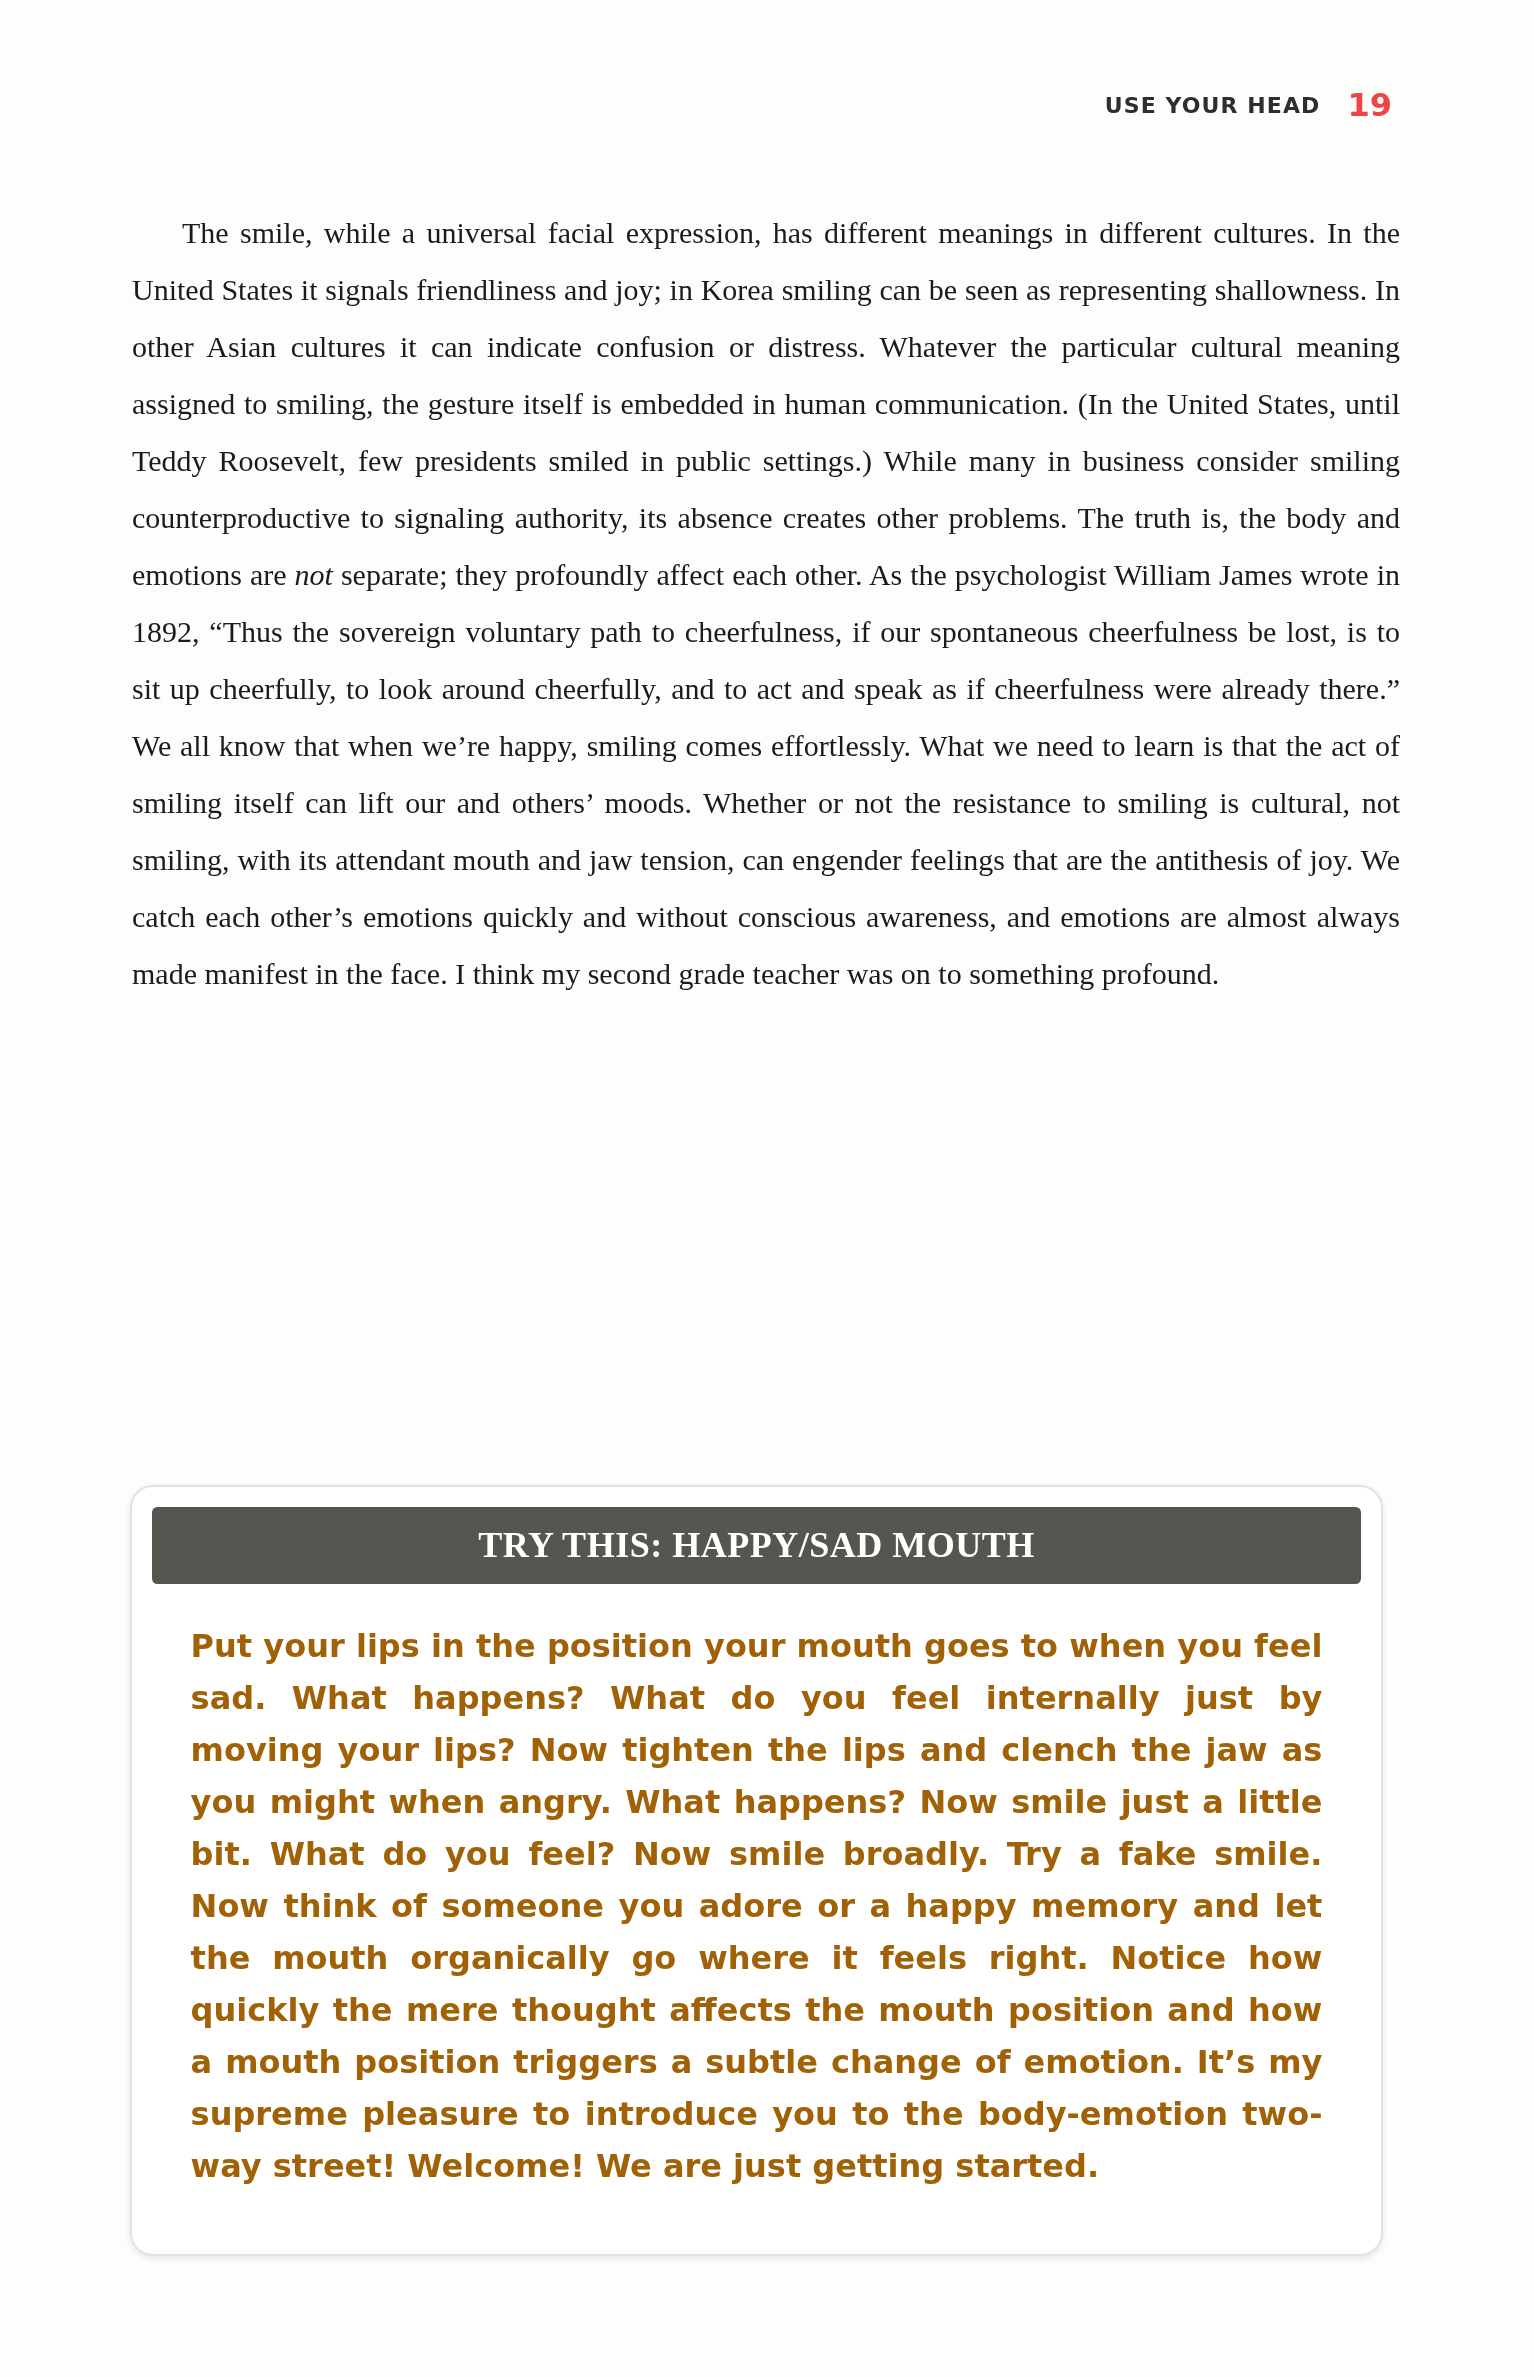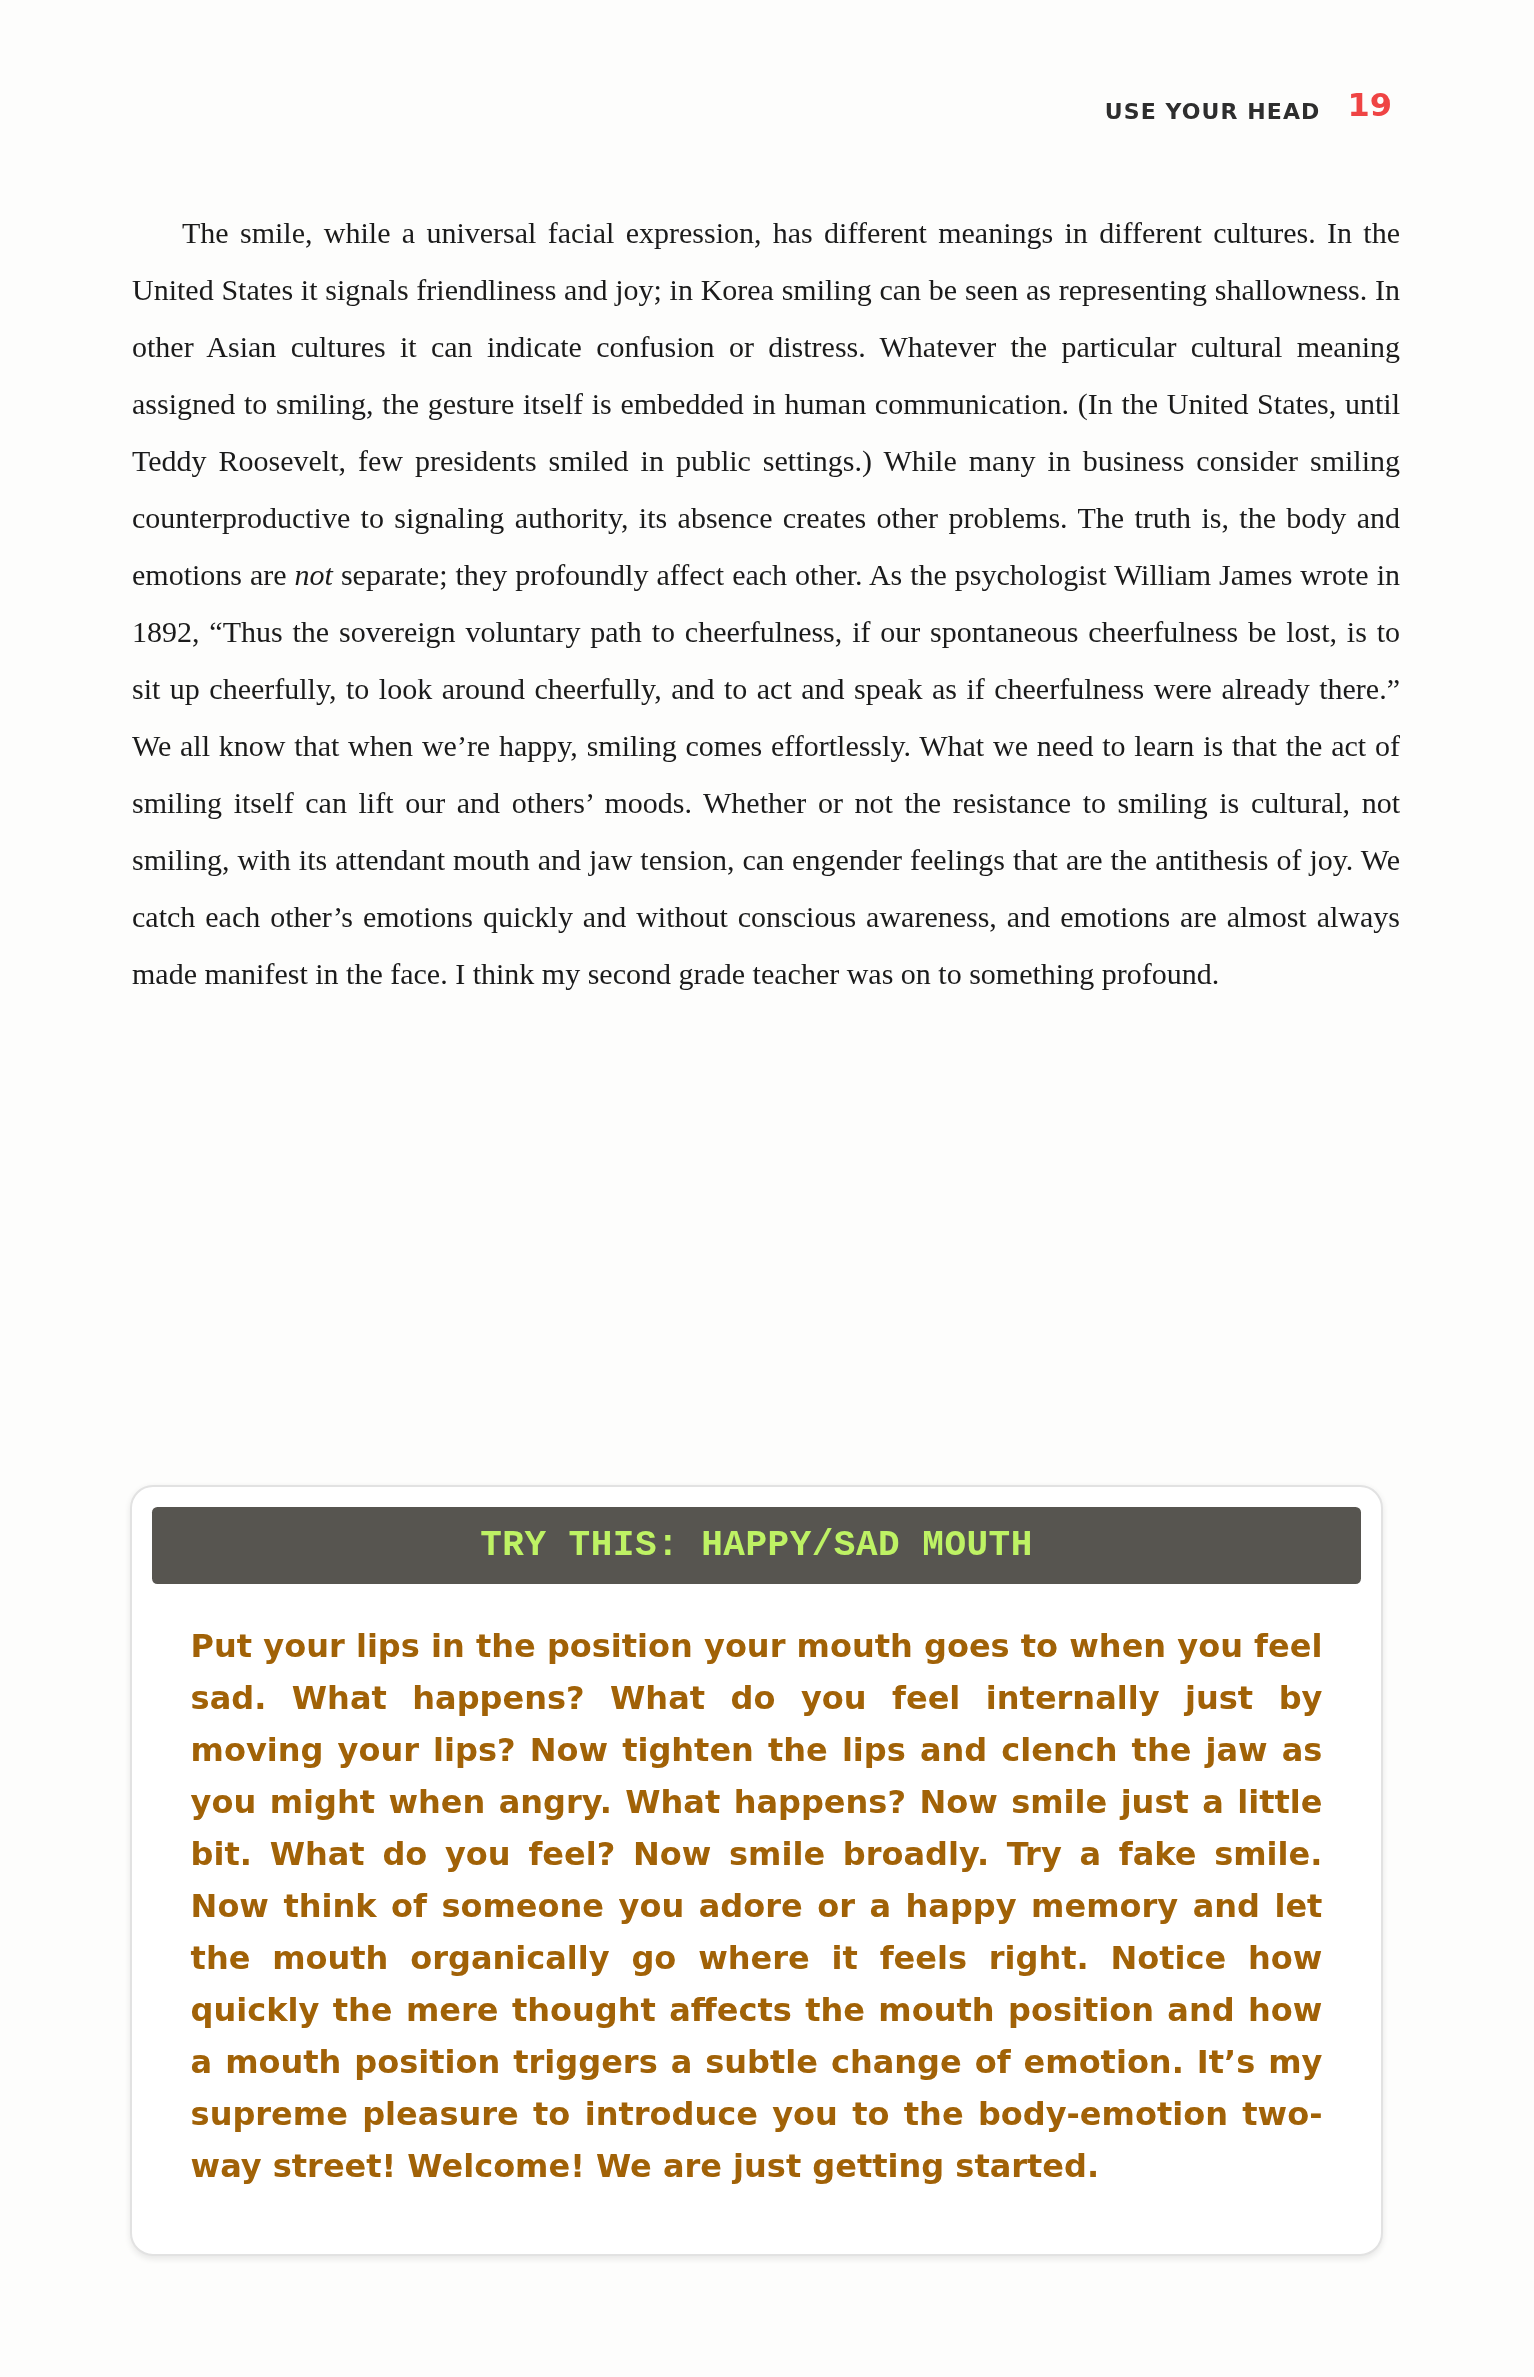--- a/index.html
+++ b/index.html
@@ -22,21 +22,21 @@
     inset: 0;
     background: #fdfdfc;
   }
 
   
   .running-head {
     position: absolute;
     top: 86px;
     right: 143px;
     display: flex;
-    align-items: flex-end;
+    align-items: center;
     gap: 27px;
   }
   .running-head-title {
     font-family: "DejaVu Sans", sans-serif;
     font-weight: bold;
     font-size: 22px;
     letter-spacing: 1.1px;
     color: #2e2e2e;
   }
   .running-head-page {
@@ -82,25 +82,25 @@
   .callout-header {
     background: #575550;
     border-radius: 5.4px;
     height: 77px;
     display: flex;
     align-items: center;
     justify-content: center;
     margin: 0 0 36px 0;
   }
   .callout-header-title {
-    font-family: Liberation Mono, monospace;
+    font-family: Liberation Serif, serif;
     font-weight: bold;
     font-size: 36px;
     letter-spacing: 0.5px;
-    color: #bef264;
+    color: #ffffff;
   }
   .callout-body {
     font-family: "DejaVu Sans", sans-serif;
     font-size: 32px;
     line-height: 52px;
     color: #a16207;
     text-align: justify;
     margin: 0;
     padding: 0 39px 0 39px;
     font-weight: bold;

